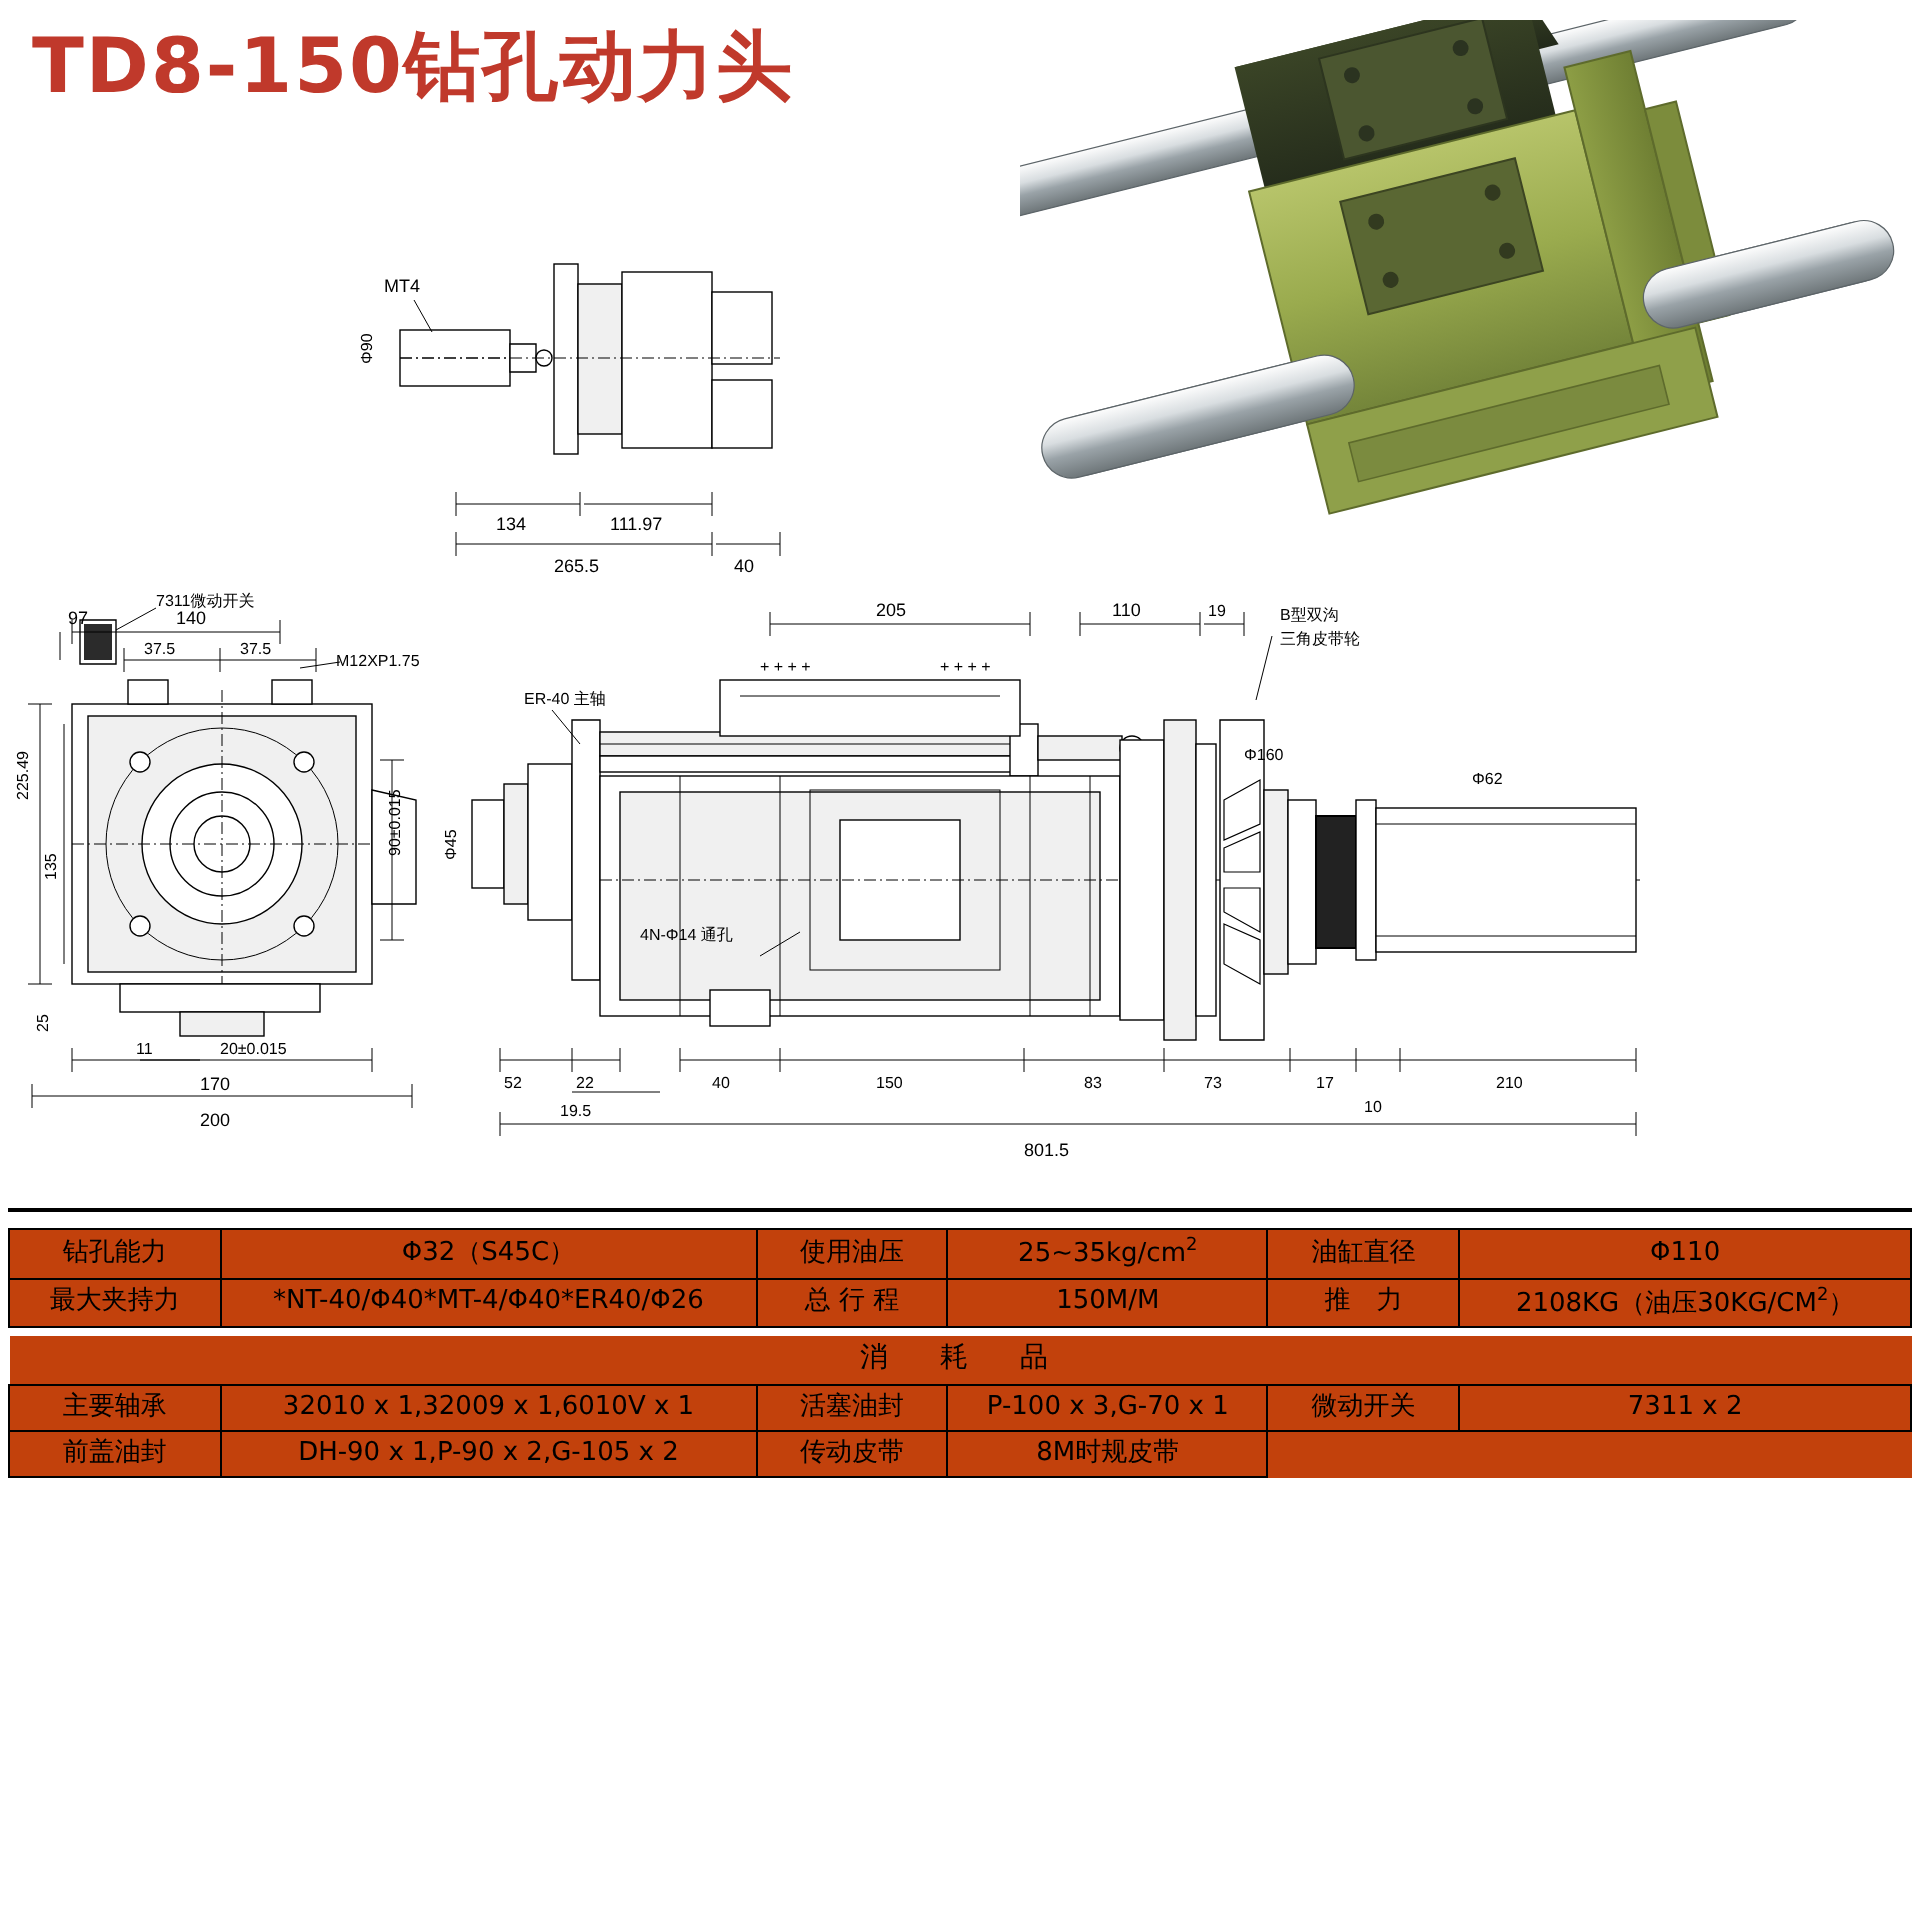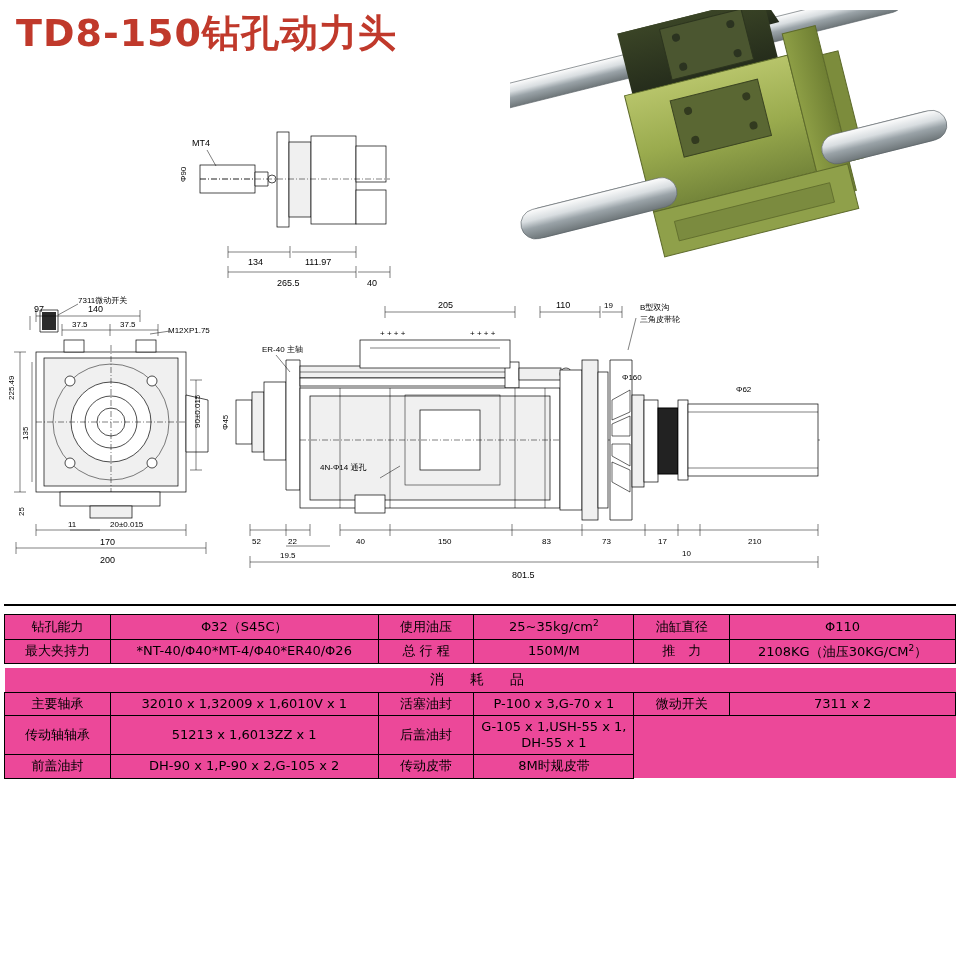--- a/index.html
+++ b/index.html
@@ -41,21 +41,21 @@
     width:952px;
     border-collapse:collapse;
     font-size:13px;
     font-family:"DejaVu Sans", sans-serif;
   }
   .spec-table td{
     border:1px solid #000;
     text-align:center;
     padding:3px 2px;
     line-height:1.25;
-    background:#ec4899;
+    background:#c2410c;
     white-space:nowrap;
   }
   .spec-table td.lbl-cell{font-size:13px;}
   .sep-row td{border-left:none;border-right:none;border-top:none;height:4px;padding:0;background:#fff;}
   .nb{border:none !important;}
   .consum{font-size:14px;letter-spacing:6px;margin-top:20px;}
   sup{font-size:9px;}
   .top-rule{position:absolute;left:4px;top:604px;width:952px;height:2px;background:#000;}
 </style>
 </head>
@@ -381,28 +381,20 @@
     </tr>
     <tr>
       <td class="lbl-cell">主要轴承</td>
       <td>32010 x 1,32009 x 1,6010V x 1</td>
       <td class="lbl-cell">活塞油封</td>
       <td>P-100 x 3,G-70 x 1</td>
       <td class="lbl-cell">微动开关</td>
       <td>7311 x 2</td>
     </tr>
     <tr>
-      <td class="lbl-cell">传动轴轴承</td>
-      <td>51213 x 1,6013ZZ x 1</td>
-      <td class="lbl-cell">后盖油封</td>
-      <td>G-105 x 1,USH-55 x 1,<br>DH-55 x 1</td>
-      <td class="nb" style="border-top:none;border-bottom:none;border-right:1px solid #000;"></td>
-      <td class="nb" style="border-top:none;border-bottom:none;"></td>
-    </tr>
-    <tr>
       <td class="lbl-cell">前盖油封</td>
       <td>DH-90 x 1,P-90 x 2,G-105 x 2</td>
       <td class="lbl-cell">传动皮带</td>
       <td>8M时规皮带</td>
       <td class="nb" style="border-top:none;border-right:1px solid #000;"></td>
       <td class="nb" style="border-top:none;"></td>
     </tr>
   </tbody>
 </table>
 

